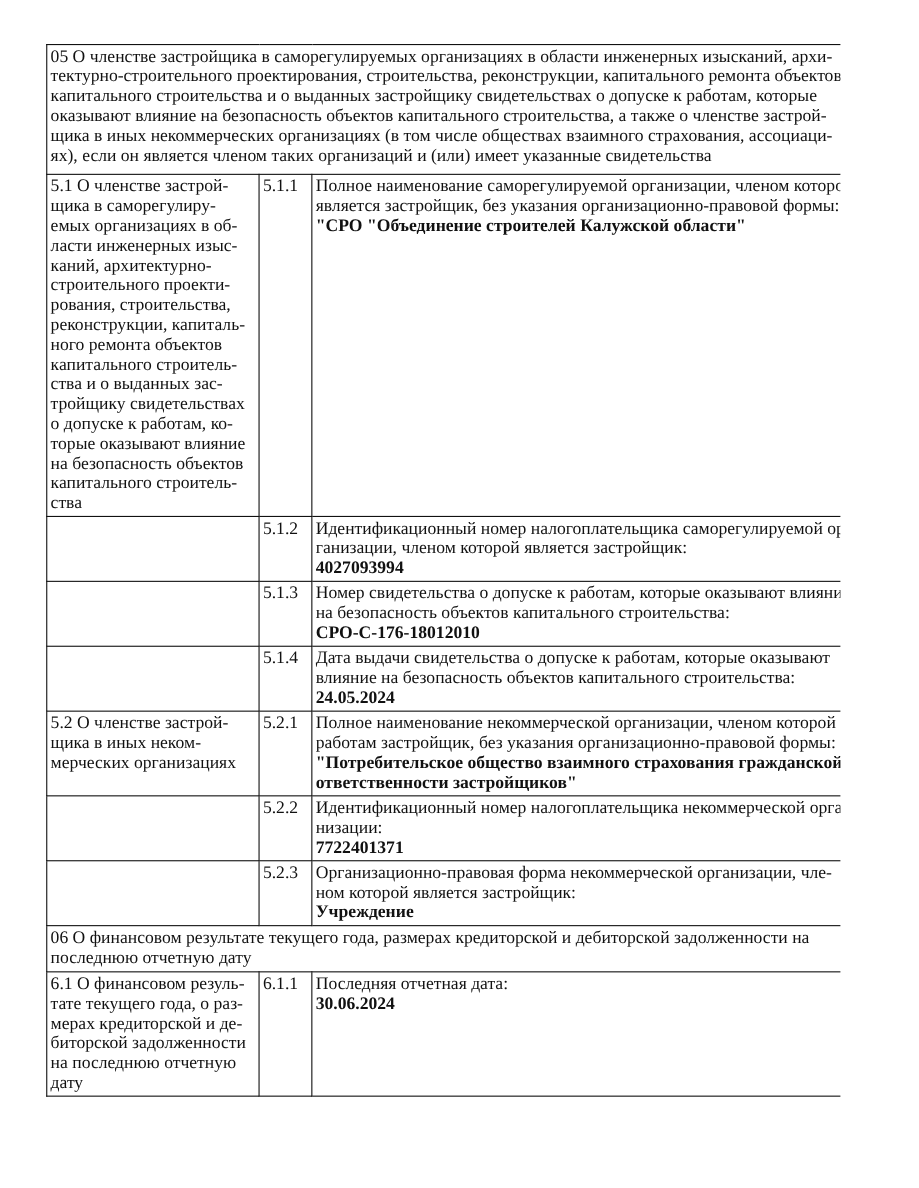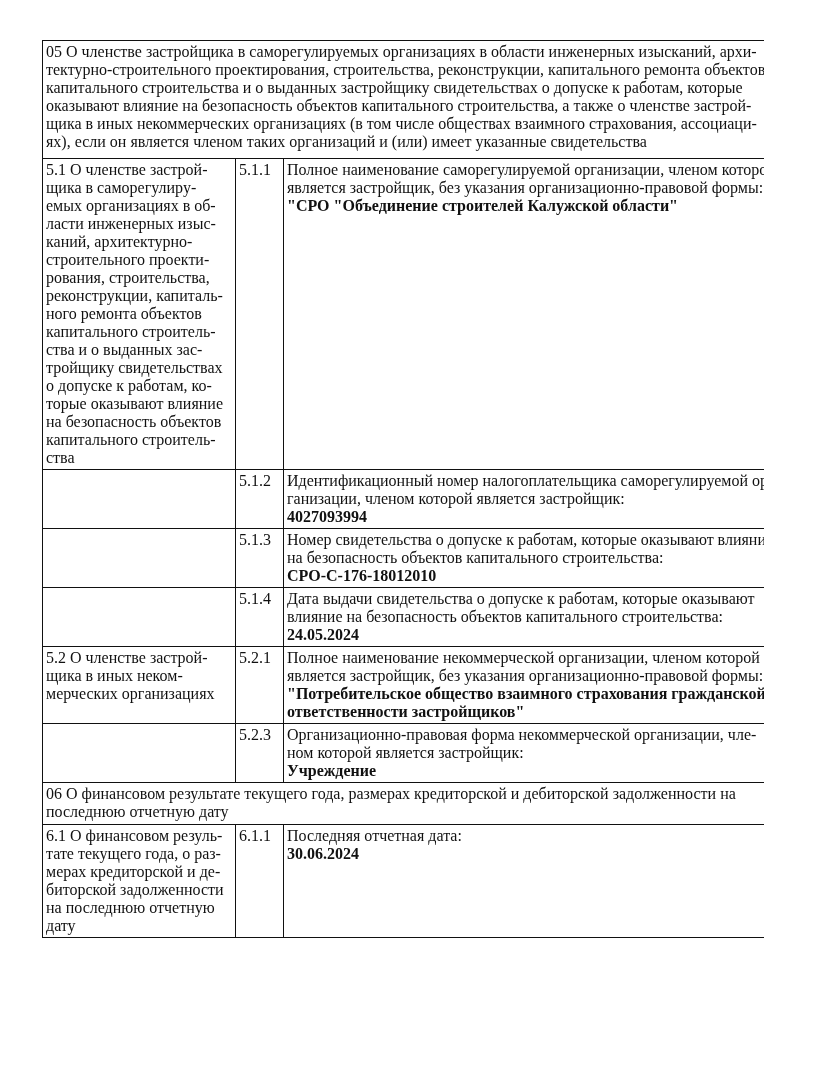--- a/index.html
+++ b/index.html
@@ -122,26 +122,35 @@
       </td>
     </tr>
 
     <tr class="h-521">
       <td class="topic-cell pre">5.2 О членстве застрой-
 щика в иных неком-
 мерческих организациях</td>
       <td class="code-cell">5.2.1</td>
       <td class="content-cell">
         <div class="pre">Полное наименование некоммерческой организации, членом которой
-является застройщик, без указания организационно-правовой формы:</div>
+работам застройщик, без указания организационно-правовой формы:</div>
         <div class="pre value">"Потребительское общество взаимного страхования гражданской
 ответственности застройщиков"</div>
       </td>
     </tr>
 
+    <tr class="h-522">
+      <td class="topic-cell pre"></td>
+      <td class="code-cell">5.2.2</td>
+      <td class="content-cell">
+        <div class="pre">Идентификационный номер налогоплательщика некоммерческой орга-
+низации:</div>
+        <div class="pre value">7722401371</div>
+      </td>
+    </tr>
 
     <tr class="h-523">
       <td class="topic-cell pre"></td>
       <td class="code-cell">5.2.3</td>
       <td class="content-cell">
         <div class="pre">Организационно-правовая форма некоммерческой организации, чле-
 ном которой является застройщик:</div>
         <div class="pre value">Учреждение</div>
       </td>
     </tr>

